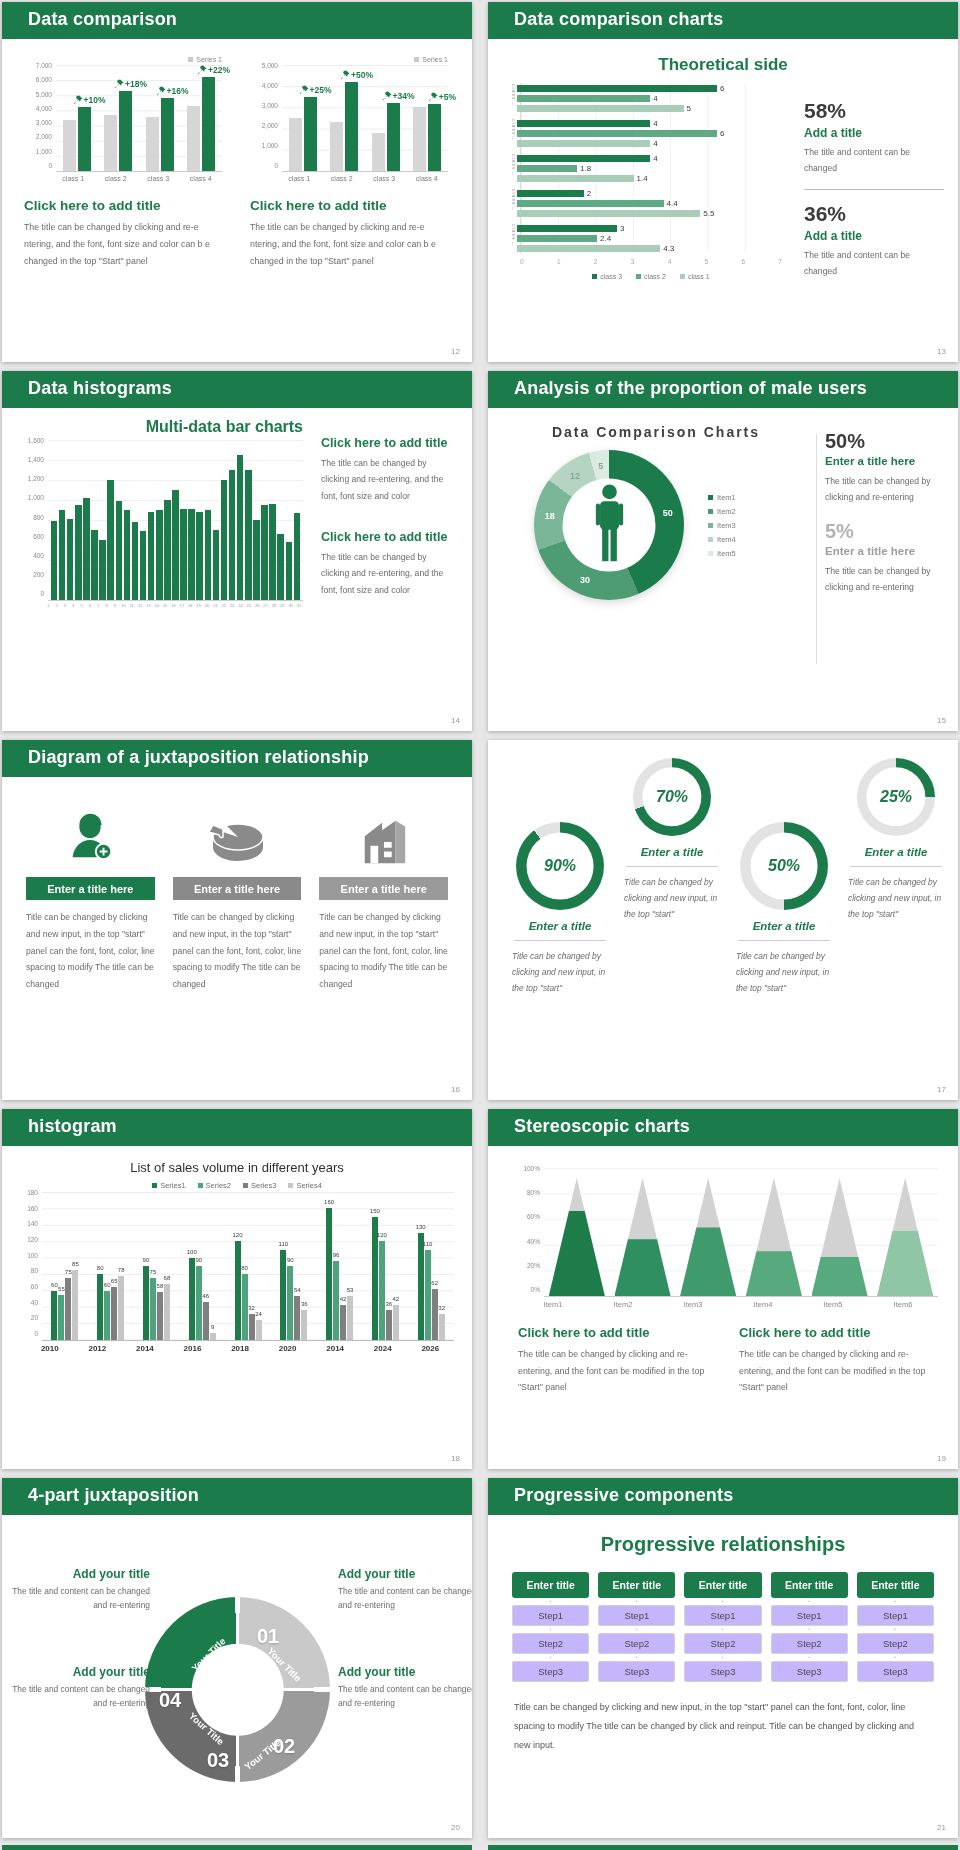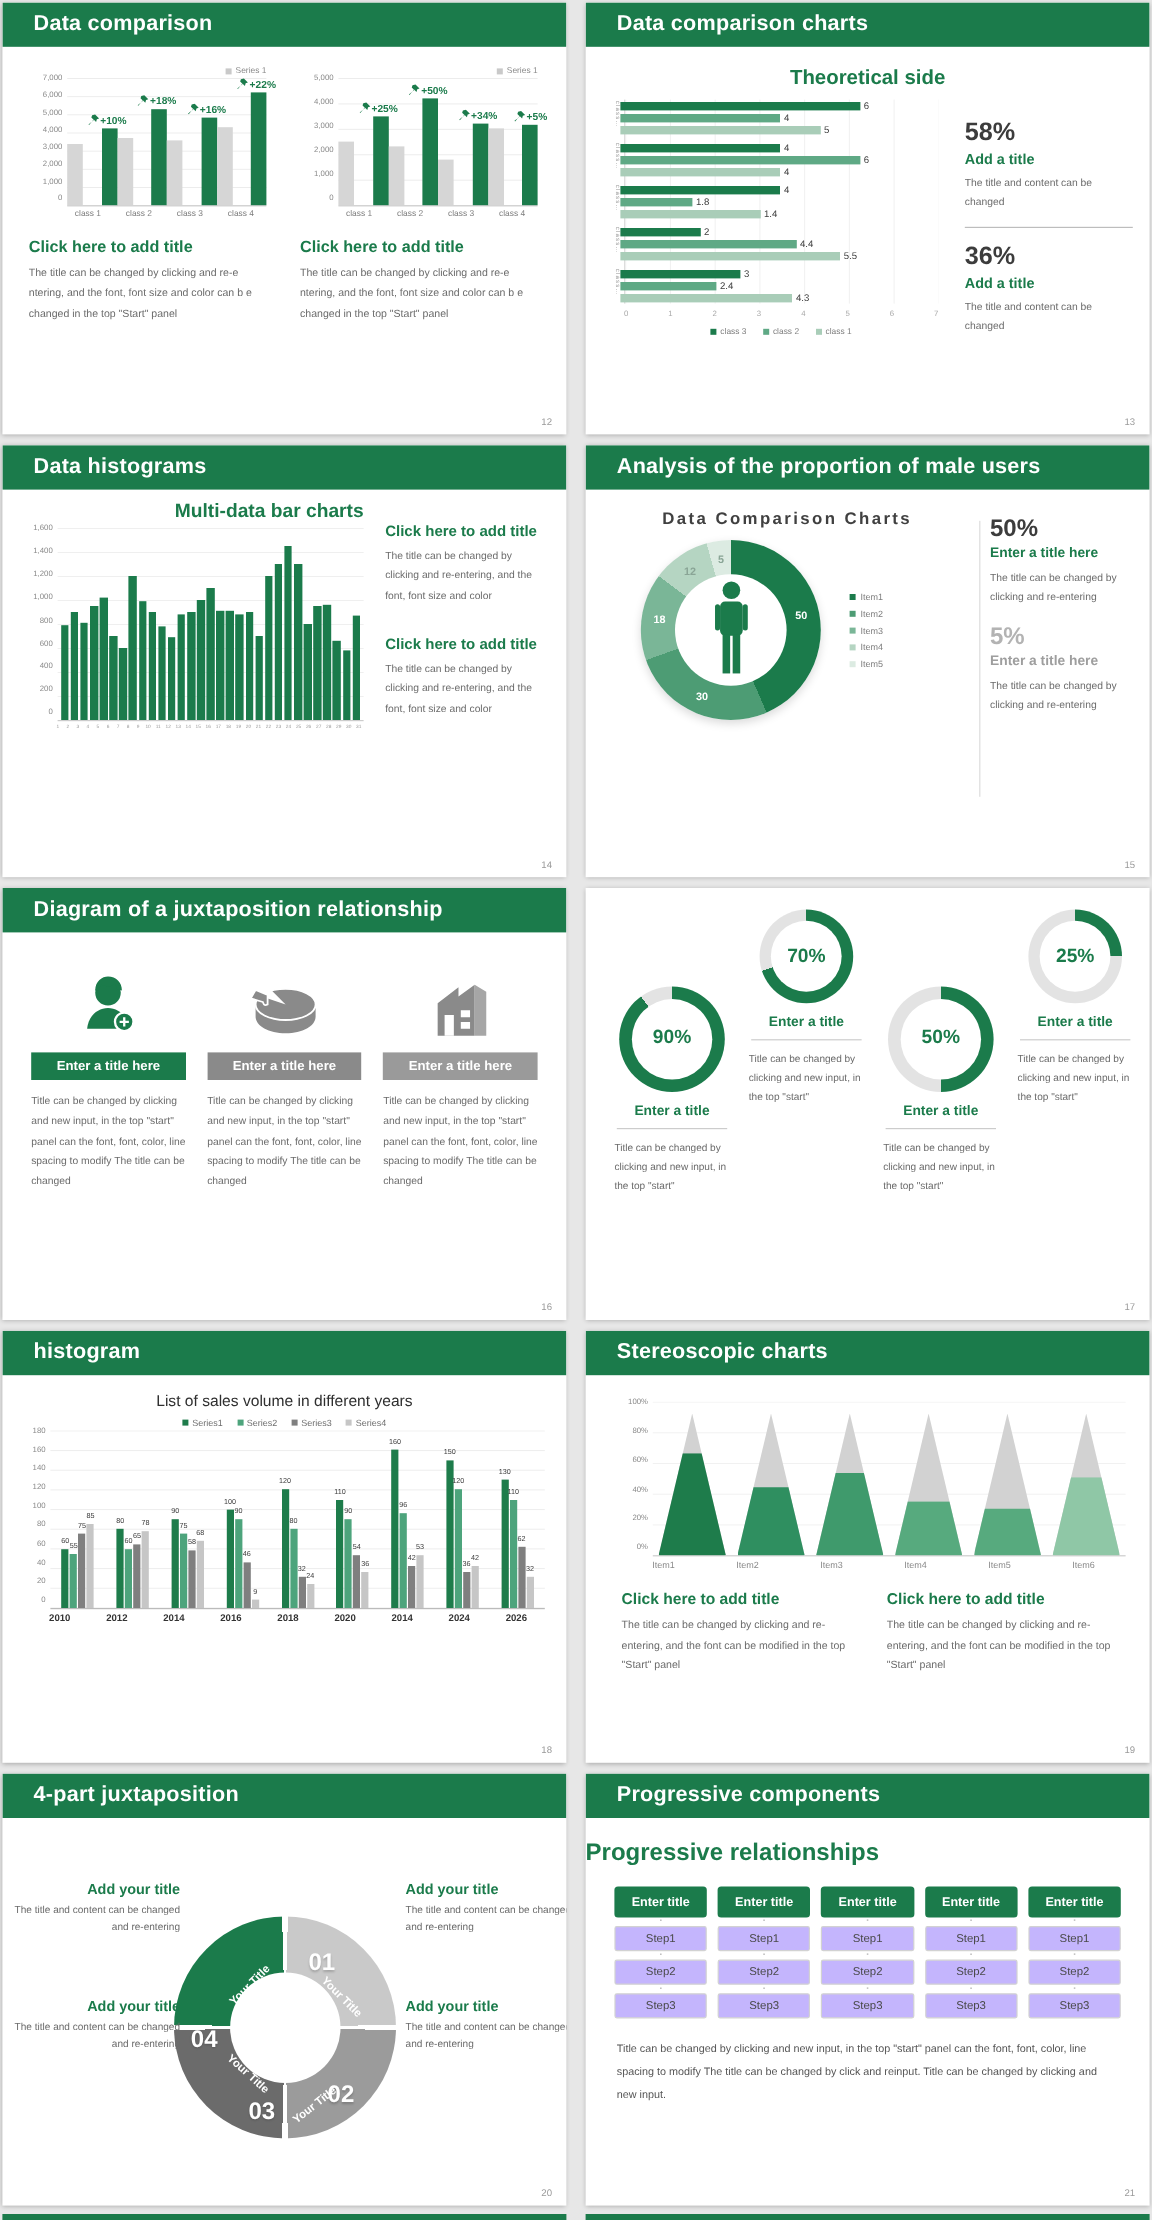--- a/index.html
+++ b/index.html
@@ -13,21 +13,21 @@
   .ptext{color:#6b6b6b;}
   
   .s12-row{display:flex;gap:28px;padding:14px 22px 0 22px;}
   .mini{width:198px;}
   .legend-r{display:flex;justify-content:flex-end;align-items:center;gap:3px;font-size:7px;color:#8a8a8a;height:12px;}
   .sq{width:5px;height:5px;display:inline-block;}
   .mc-body{display:flex;}
   .yaxis{width:28px;display:flex;flex-direction:column;justify-content:space-between;text-align:right;font-size:6.5px;color:#8a8a8a;padding-right:4px;transform:translateY(-3px);}
   .mc-plot{flex:1;height:106px;position:relative;border-bottom:1px solid #c9c9c9;background-image:linear-gradient(#ececec 1px,transparent 1px);}
   .mc-groups{position:absolute;inset:0;display:flex;}
-  .mc-group{flex:1;position:relative;display:flex;align-items:flex-end;justify-content:space-between;gap:2px;}
+  .mc-group{flex:1;position:relative;display:flex;align-items:flex-end;justify-content:center;gap:2px;}
   .bar{width:13px;}
   .bar.gray{background:#d6d6d6;}
   .bar.green{background:#1b7b4b;}
   .pct-label{position:absolute;font-weight:bold;color:#1b7b4b;font-size:8.5px;display:flex;align-items:center;gap:1px;white-space:nowrap;}
   .mc-cats{display:flex;margin-left:28px;font-size:7px;color:#7c7c7c;margin-top:3px;}
   .mc-cats div{flex:1;text-align:center;}
   .s12-blocks{display:flex;gap:28px;padding:16px 22px 0 22px;}
   .s12-blocks .blk{width:198px;}
   .s12-blocks .gtitle{font-size:13.5px;margin-bottom:6px;}
   .s12-blocks .ptext{font-size:8.8px;line-height:1.95;}
@@ -78,21 +78,21 @@
   .s15-stats .t{font-size:11.5px;font-weight:bold;margin:2px 0 6px 0;}
   .s15-stats .ptext{font-size:8.6px;line-height:1.9;width:120px;margin-bottom:14px;}
   
   .s16-row{display:flex;gap:18px;padding:26px 24px 0 24px;}
   .s16-col{width:136px;}
   .s16-icon{height:64px;display:flex;align-items:flex-end;justify-content:center;margin-bottom:10px;}
   .s16-banner{height:23px;display:flex;align-items:center;justify-content:center;color:#fff;font-weight:bold;font-size:11px;}
   .s16-col .ptext{font-size:8.6px;line-height:1.95;margin-top:9px;}
   
   .s17-row{display:flex;gap:16px;padding:6px 20px 0 24px;}
-  .s17-col{width:100px;display:flex;flex-direction:column;align-items:center;}
+  .s17-col{width:100px;display:flex;flex-direction:column;align-items:center;font-style:italic;}
   .gauge{border-radius:50%;position:relative;}
   .gauge-hole{position:absolute;left:50%;top:50%;width:76%;height:76%;transform:translate(-50%,-50%);background:#fff;border-radius:50%;display:flex;align-items:center;justify-content:center;font-weight:bold;color:#1b7b4b;font-size:16px;}
   .s17-col .t{font-size:11.5px;margin:10px 0 0 0;}
   .s17-col .rule{border-top:1px solid #ccc;width:92px;margin:8px 0;}
   .s17-col .ptext{font-size:8.4px;line-height:1.9;text-align:left;width:96px;}
   
   .s18-title{text-align:center;color:#2f2f2f;font-size:13px;margin-top:14px;}
   .gb-legend{display:flex;justify-content:center;gap:12px;font-size:7.5px;color:#6e6e6e;margin:6px 0 2px 0;}
   .gb-legend span{display:flex;align-items:center;gap:3px;}
   .gb-body{display:flex;padding:0 18px 0 14px;}
@@ -116,21 +116,21 @@
   .s19-blocks .ptext{font-size:8.8px;line-height:1.9;}
   
   .ring{position:absolute;left:143px;top:82px;width:185px;height:185px;border-radius:50%;}
   .ring-hole{position:absolute;left:50%;top:50%;width:50%;height:50%;transform:translate(-50%,-50%);background:#fff;border-radius:50%;}
   .ring .num{position:absolute;color:#fff;font-weight:bold;font-size:20px;text-shadow:0 1px 2px rgba(0,0,0,.2);}
   .ring .rl{position:absolute;color:#fff;font-weight:bold;font-size:9.5px;white-space:nowrap;}
   .s20-note{position:absolute;width:140px;}
   .s20-note .t{font-size:12px;margin-bottom:3px;}
   .s20-note .ptext{font-size:8.4px;line-height:1.7;}
   
-  .s21-title{text-align:left;font-size:20px;margin-top:18px;}
+  .s21-title{text-align:center;font-size:20px;margin-top:18px;}
   .s21-cols{display:flex;gap:9px;padding:16px 24px 0 24px;}
   .s21-col{flex:1;display:flex;flex-direction:column;align-items:stretch;}
   .s21-btn{background:#1b7b4b;color:#fff;font-weight:bold;font-size:10.5px;text-align:center;padding:7px 0;border-radius:3px;}
   .s21-step{background:#c4b5fd;border:1px solid #d2d2d2;border-radius:2px;color:#4a4a4a;font-size:9.5px;text-align:center;padding:4px 0;}
   .s21-dot{text-align:center;color:#bdbdbd;font-size:5px;line-height:7px;}
   .s21-footer{padding:16px 26px 0 26px;font-size:9px;line-height:2.1;color:#555;}
   .sliver{position:absolute;bottom:0;height:5px;background:#1b7b4b;}
 </style>
 </head>
 <body>

